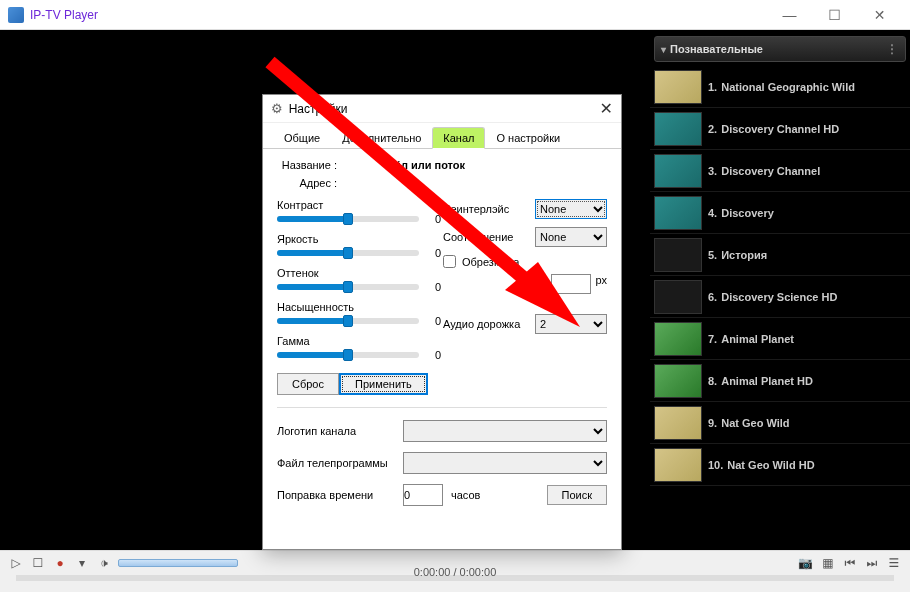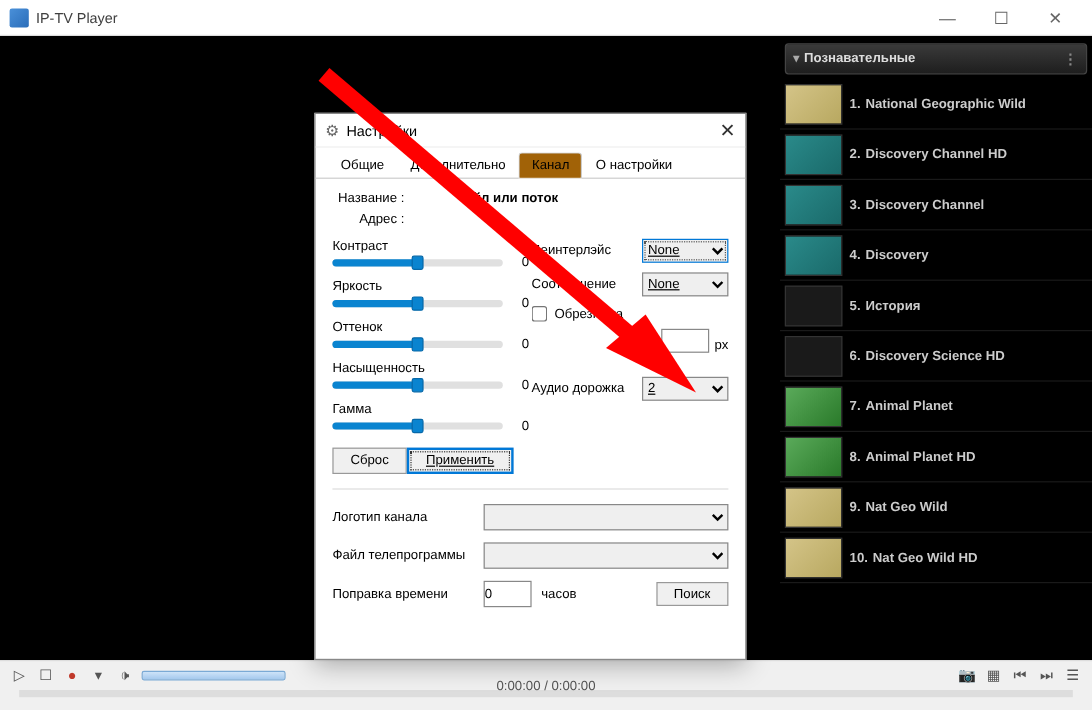--- a/index.html
+++ b/index.html
@@ -1,21 +1,21 @@
 <!DOCTYPE html>
 <html><head>
 <meta charset="utf-8">
 <style>
 * { box-sizing: border-box; margin: 0; padding: 0; font-family: "Segoe UI", Tahoma, sans-serif; font-size: 11px; }
 body { width: 910px; height: 592px; overflow: hidden; background: #fff; }
 
 
 .titlebar { height: 30px; background: #fff; border-bottom: 1px solid #ddd; display: flex; align-items: center; padding: 0 8px; }
 .titlebar .app-icon { width: 16px; height: 16px; background: linear-gradient(135deg,#4a90d9,#2a6db9); border-radius: 2px; margin-right: 6px; }
-.titlebar .title { font-size: 12px; color: #404040; }
+.titlebar .title { font-size: 12px; color: #6d28d9; }
 .titlebar .spacer { flex: 1; }
 .titlebar .win-btn { width: 45px; height: 30px; display: flex; align-items: center; justify-content: center; color: #666; font-size: 14px; }
 
 
 .main { height: 520px; background: #000; position: relative; display: flex; }
 .video-area { flex: 1; position: relative; background: #000; }
 .video-area .logo { position: absolute; top: 50%; left: 50%; transform: translate(-50%,-50%); width: 40px; height: 40px; opacity: 0.25; }
 .video-area .logo svg { width: 100%; height: 100%; fill: #666; }
 
 
@@ -33,44 +33,44 @@
 .pl-item .num { margin-right: 4px; }
 
 
 .dialog { position: absolute; left: 262px; top: 64px; width: 360px; height: 456px; background: #fff; border: 1px solid #888; box-shadow: 0 4px 20px rgba(0,0,0,0.3); z-index: 10; display: flex; flex-direction: column; }
 .dialog-header { height: 28px; display: flex; align-items: center; padding: 0 8px; border-bottom: 1px solid #eee; }
 .dialog-header .gear { margin-right: 6px; color: #666; font-size: 13px; }
 .dialog-header .dlg-title { font-size: 12px; }
 .dialog-header .close-x { margin-left: auto; font-size: 16px; color: #333; cursor: pointer; }
 .tabs { display: flex; border-bottom: 1px solid #ccc; padding: 4px 10px 0; }
 .tab { padding: 4px 10px; border: 1px solid transparent; font-size: 11px; cursor: pointer; margin-bottom: -1px; }
-.tab.active { border: 1px solid #ccc; border-bottom: 1px solid #fff; border-radius: 3px 3px 0 0; background: #a16207; }
+.tab.active { border: 1px solid #ccc; border-bottom: 1px solid #fff; border-radius: 3px 3px 0 0; background: #bef264; }
 .dialog-body { flex: 1; padding: 10px 14px; }
 .row { display: flex; align-items: center; margin-bottom: 6px; font-size: 11px; gap: 45px; }
 .row .lab { width: 60px; text-align: right; margin-right: 6px; }
 .row .val { font-weight: bold; }
 .cols { display: flex; gap: 2px; margin-top: 10px; }
 .col { flex: 1; }
 .slider-group { margin-bottom: 8px; }
 .slider-group .slabel { font-size: 11px; margin-bottom: 2px; display: block; }
 .slider-wrap { display: flex; align-items: center; gap: 4px; }
 .slider-track { flex: 1; height: 6px; background: #e0e0e0; border-radius: 3px; position: relative; }
 .slider-track .fill { position: absolute; left: 0; top: 0; height: 100%; width: 50%; background: #0a84d0; border-radius: 3px; }
 .slider-track .thumb-s { position: absolute; left: 50%; top: -3px; width: 10px; height: 12px; background: #0a84d0; border: 1px solid #0768a8; border-radius: 2px; transform: translateX(-50%); }
 .slider-num { width: 18px; font-size: 11px; text-align: right; }
 .sel-row { display: flex; align-items: center; margin-bottom: 8px; gap: 4px; }
 .sel-row .slab { width: 88px; font-size: 11px; }
-.sel-row select { flex: 1; font-size: 11px; height: 20px; border: 1px solid #888; text-decoration: underline; }
+.sel-row select { flex: 1; font-size: 11px; height: 20px; border: 1px solid #888; }
 .sel-row select.highlighted { border: 1px solid #0078d7; outline: 1px dotted #555; outline-offset: -3px; }
 .chk-row { display: flex; align-items: center; margin-bottom: 6px; gap: 4px; }
 .chk-row input { margin-right: 2px; }
-.px-row { display: flex; align-items: flex-end; gap: 4px; justify-content: flex-end; margin-bottom: 14px; }
+.px-row { display: flex; align-items: flex-start; gap: 4px; justify-content: flex-end; margin-bottom: 14px; }
 .px-row input { width: 40px; height: 20px; border: 1px solid #888; }
 .btn { padding: 3px 14px; border: 1px solid #999; background: #f0f0f0; font-size: 11px; cursor: pointer; }
-.btn.primary { border: 2px solid #0078d7; outline: 1px dotted #333; outline-offset: -4px; text-decoration: underline; }
+.btn.primary { border: 2px solid #0078d7; outline: 1px dotted #333; outline-offset: -4px; }
 .btn-row { display: flex; justify-content: flex-start; margin-top: 4px; }
 .divider { height: 1px; background: #ddd; margin: 12px 0; }
 .form-row { display: flex; align-items: center; margin-bottom: 10px; gap: 8px; }
 .form-row .flab { width: 118px; font-size: 11px; }
 .form-row select, .form-row input[type=text] { flex: 1; height: 22px; border: 1px solid #888; font-size: 11px; }
 .spinner { width: 40px; height: 22px; border: 1px solid #888; }
 .dialog-footer { padding: 6px 14px 10px; display: flex; align-items: center; }
 .dialog-footer .chk { display: flex; align-items: center; gap: 3px; font-size: 11px; }
 .dialog-footer .spacer { flex: 1; }
 

